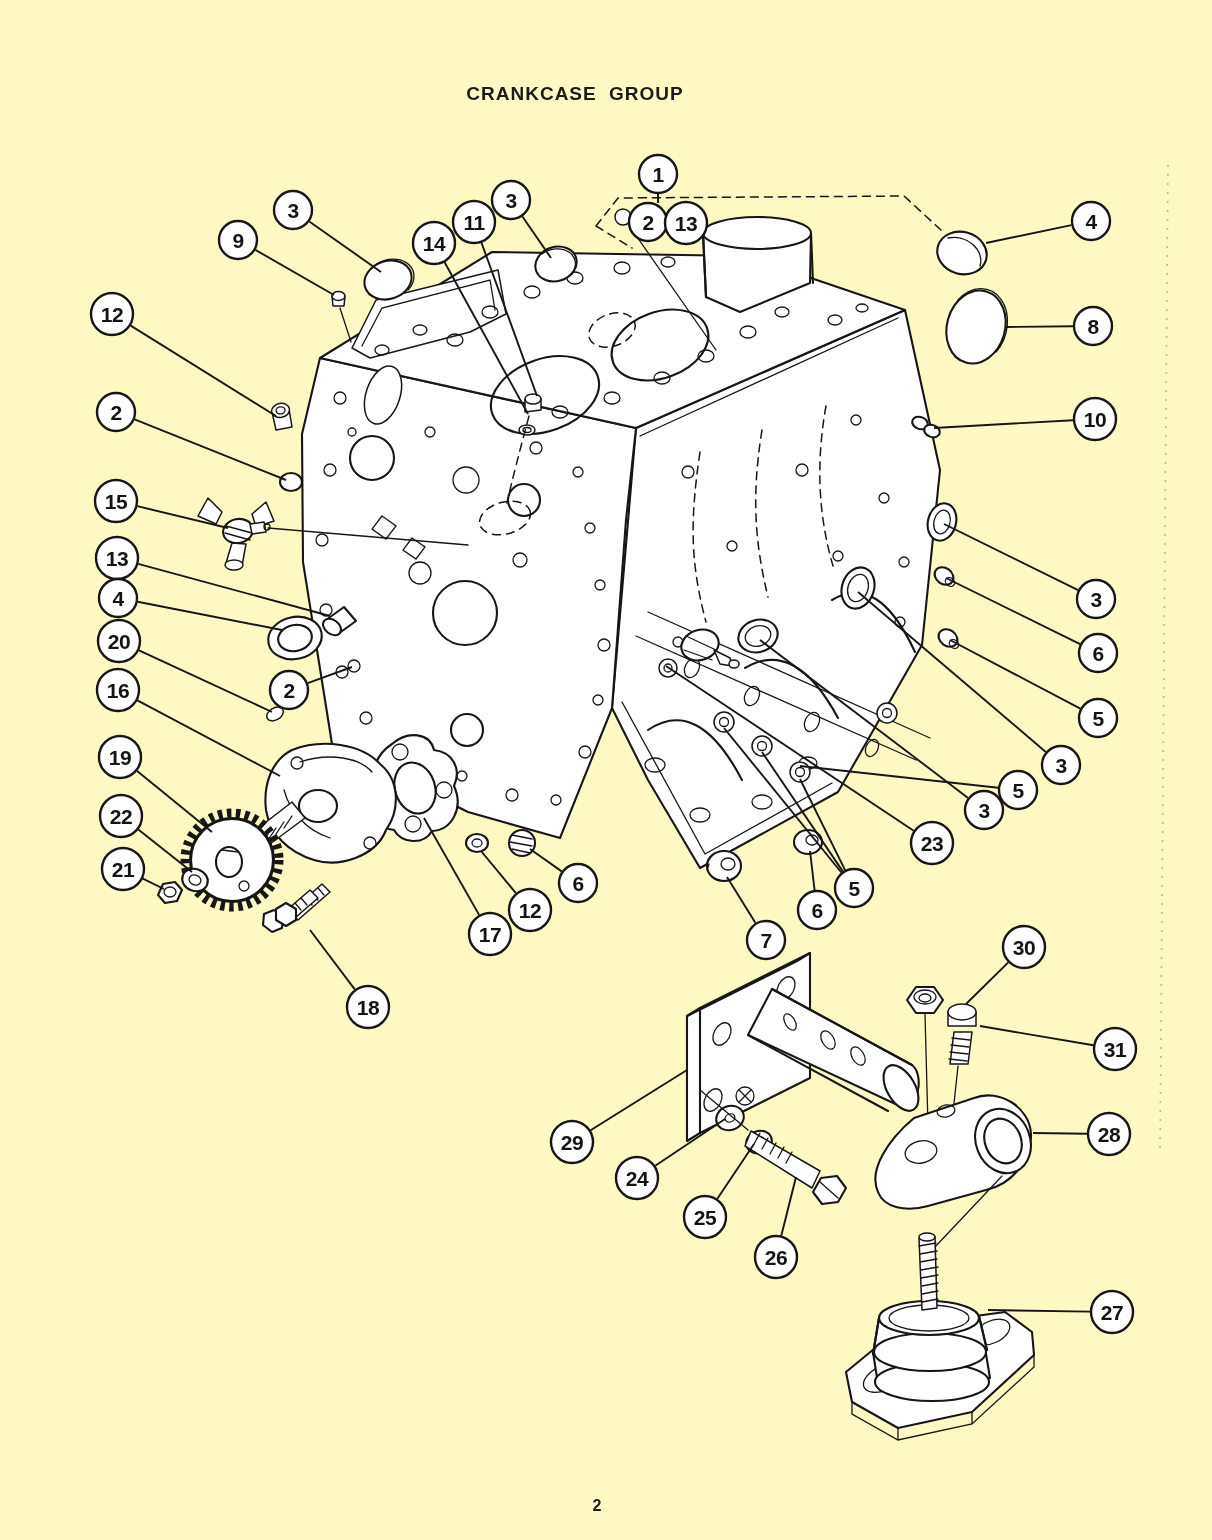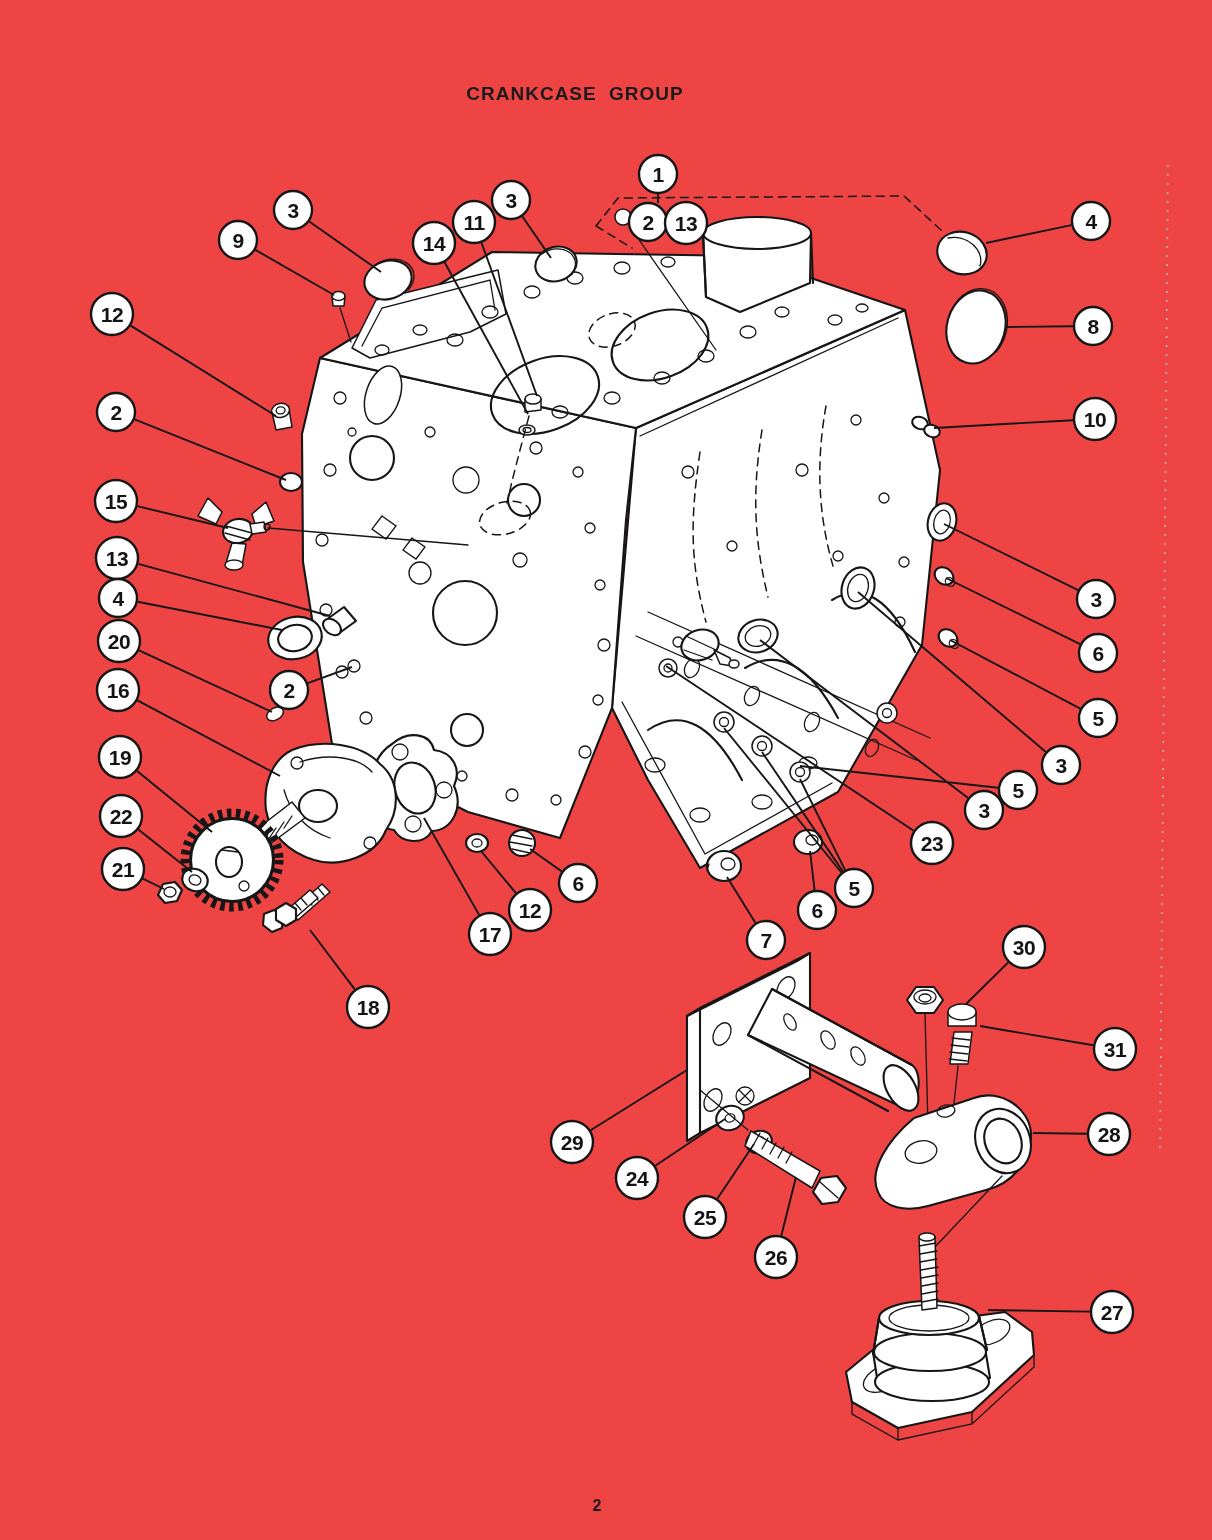--- a/index.html
+++ b/index.html
@@ -1,17 +1,17 @@
 <!DOCTYPE html>
 <html><head>
 <meta charset="utf-8">
 <style>
   html,body{margin:0;padding:0;background:#e8e8e4;}
   .page{
-    position:relative;width:1212px;height:1540px;background:#ef4444;
+    position:relative;width:1212px;height:1540px;background:#fef9c3;
     font-family:"Liberation Sans", sans-serif;color:#161616;overflow:hidden;
     margin:0 auto;
   }
   .title{
     position:absolute;top:83px;left:0;width:1150px;text-align:center;
     font-size:19px;font-weight:bold;letter-spacing:1px;color:#1b1b1b;
     word-spacing:6px;
   }
   .page-number{
     position:absolute;top:1497px;left:0;width:1194px;text-align:center;

